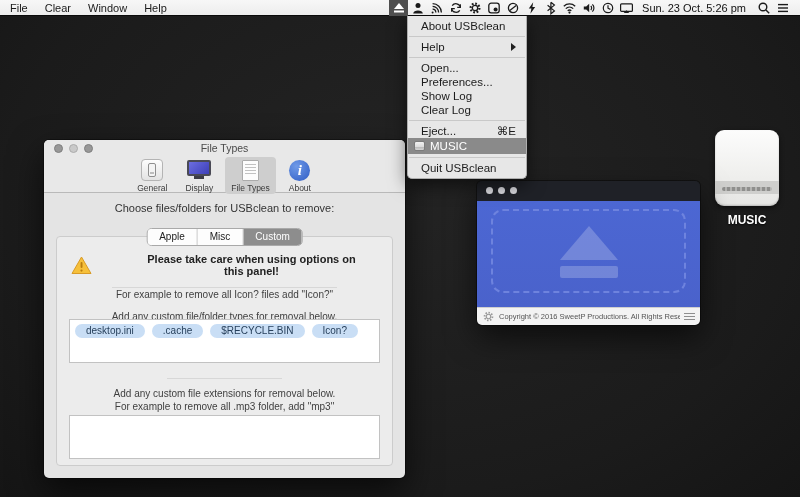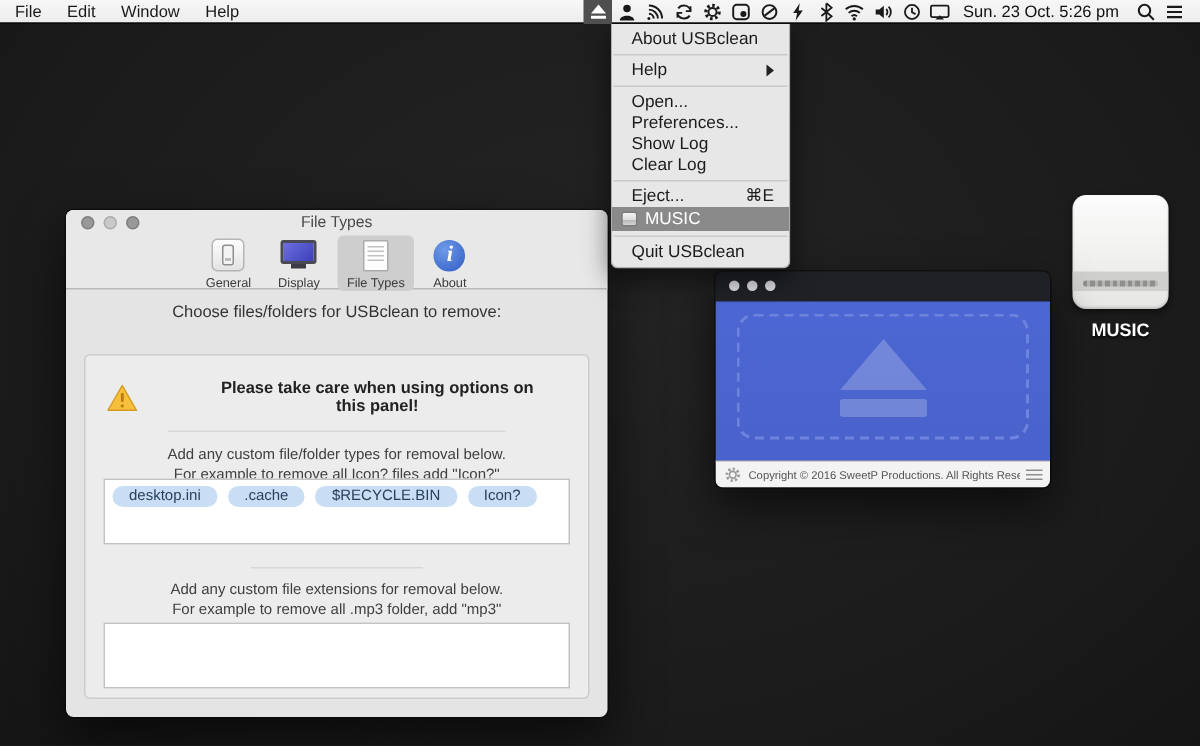--- a/index.html
+++ b/index.html
@@ -164,21 +164,21 @@
   .drive-label { margin-top:7px; font-size:12px; font-weight:bold; color:#fff; text-shadow:0 1px 2px rgba(0,0,0,0.8); }
 </style>
 </head>
 <body>
 
 <div class="desktop"></div>
 
 <div class="menubar">
   <div class="menubar-left">
     <span>File</span>
-    <span>Edit</span>
+    <span>Clear</span>
     <span>Window</span>
     <span>Help</span>
   </div>
   <div class="menubar-right">
     <div class="mb-icon active-tile">
       <svg width="14" height="14" viewBox="0 0 14 14">
           <path d="M7 2 L12 8 H2 Z" fill="#fff"></path>
           <rect x="2" y="9.5" width="10" height="2" fill="#fff"></rect>
         </svg>
     </div>
@@ -356,34 +356,39 @@
       <div class="tb-ico">
           <div class="ico-about">i</div>
         </div>
       <div class="tb-label">About</div>
     </div>
   </div>
 
   <div class="ft-intro">Choose files/folders for USBclean to remove:</div>
 
   <div class="groupbox">
+    <div class="tabs">
+      <div class="tab">Apple</div>
+      <div class="tab">Misc</div>
+      <div class="tab selected">Custom</div>
+    </div>
 
     <div class="warn-row">
       <svg width="21" height="19" viewBox="0 0 21 19">
         <path d="M10.5 1 L20 17.5 H1 Z" fill="#f6c03a" stroke="#d89a26" stroke-width="1" stroke-linejoin="round"></path>
         <rect x="9.6" y="6" width="1.9" height="6" rx="0.9" fill="#b97d10"></rect>
         <circle cx="10.5" cy="14.6" r="1.1" fill="#b97d10"></circle>
       </svg>
       <div class="warn-text">Please take care when using options on this panel!</div>
     </div>
 
     <div class="hsep"></div>
 
+    <div class="instr">For example to remove all Icon? files add "Icon?"</div>
     <div class="instr first">Add any custom file/folder types for removal below.</div>
-    <div class="instr">For example to remove all Icon? files add "Icon?"</div>
 
     <div class="tokenfield">
       <span class="token">desktop.ini</span>
       <span class="token">.cache</span>
       <span class="token">$RECYCLE.BIN</span>
       <span class="token">Icon?</span>
     </div>
 
     <div class="hsep" style="margin-top:0; position:absolute; left:55px; right:55px; top:141px;"></div>
     <div class="instr" style="position:absolute; top:150px; left:0; right:0;text-align:center;">Add any custom file extensions for removal below.</div>

